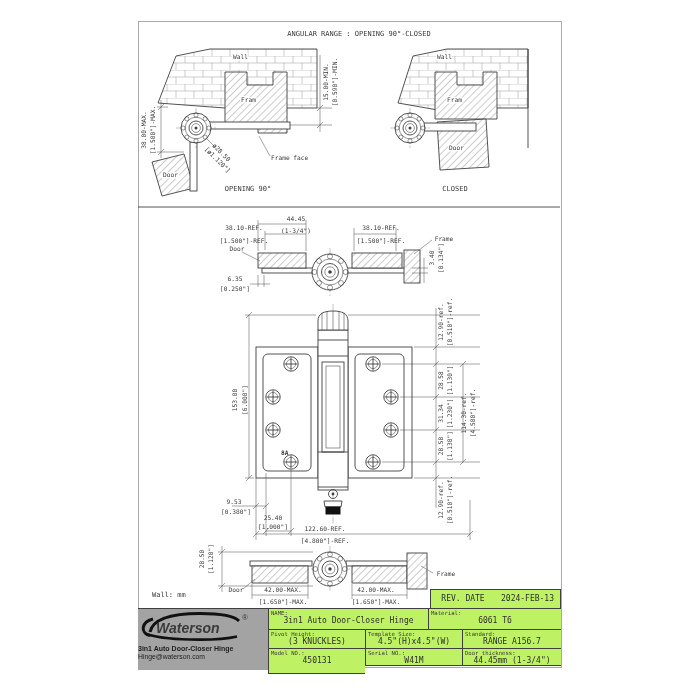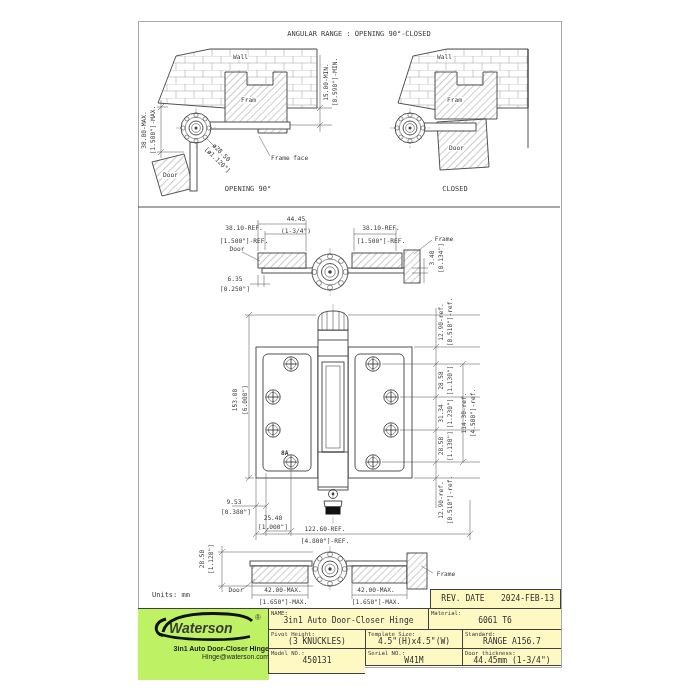--- a/index.html
+++ b/index.html
@@ -16,26 +16,26 @@
   .hat{fill:url(#hatch);stroke:#3f3f3f;stroke-width:0.9;}
   .brk{fill:url(#brick);stroke:#3f3f3f;stroke-width:0.9;}
   .blk{fill:#111;stroke:#111;}
   text{fill:#3a3a3a;}
   .t6{font:6.2px "DejaVu Sans Mono",monospace;}
   .t7{font:7px "DejaVu Sans Mono",monospace;}
   .bold{font-weight:bold;}
   .mid{text-anchor:middle;}
   .halo{paint-order:stroke;stroke:#fff;stroke-width:3px;}
   
-  .cell{position:absolute;box-sizing:border-box;border-left:1px solid #3f3f3f;border-top:1px solid #3f3f3f;background:#fef9c3;}
+  .cell{position:absolute;box-sizing:border-box;border-left:1px solid #3f3f3f;border-top:1px solid #3f3f3f;background:#bef264;}
   .cell .lab{font:5.6px "DejaVu Sans Mono",monospace;padding:1px 0 0 2px;color:#3a3a3a;}
   .cell .val{font:8px "DejaVu Sans Mono",monospace;text-align:center;color:#2e2e2e;white-space:nowrap;}
   .units{position:absolute;left:152px;top:591px;font:7px "DejaVu Sans Mono",monospace;color:#3a3a3a;}
-  .logo-box{position:absolute;left:138px;top:608px;width:131px;height:72px;box-sizing:border-box;
-            border-top:1px solid #3f3f3f;background:#bef264;text-align:right;}
+  .logo-box{position:absolute;left:138px;top:608px;width:131px;height:62px;box-sizing:border-box;
+            border-top:1px solid #3f3f3f;background:#a3a3a3;text-align:left;}
   .logo-tag{font:bold 7px "Liberation Sans",sans-serif;color:#222;margin-top:0px;}
   .logo-mail{font:6.8px "Liberation Sans",sans-serif;color:#222;margin-top:1px;}
 </style>
 </head>
 <body>
 
 <div id="page">
   <div class="sheet"></div>
 
   <svg class="draw" width="700" height="700" viewBox="0 0 700 700">
@@ -375,21 +375,21 @@
       <text class="t6 mid" transform="translate(212.5,559) rotate(-90)">[1.120"]</text>
       <text class="t6 mid" x="236" y="592">Door</text>
       <text class="t6 mid" x="446" y="576">Frame</text>
       <text class="t6 mid" x="283" y="592">42.00-MAX.</text>
       <text class="t6 mid" x="283" y="604">[1.650"]-MAX.</text>
       <text class="t6 mid" x="376" y="592">42.00-MAX.</text>
       <text class="t6 mid" x="376" y="604">[1.650"]-MAX.</text>
     </g>
   </svg>
 
-  <div class="units">Units: mm</div>
+  <div class="units">Wall: mm</div>
 
   <div class="cell" style="left:430px;top:589px;width:66px;height:20px;border:1px solid #3f3f3f;">
     <div class="val" style="margin-top:4px;">REV. DATE</div>
   </div>
   <div class="cell" style="left:495px;top:589px;width:66px;height:20px;border:1px solid #3f3f3f;border-left:none;">
     <div class="val" style="margin-top:4px;">2024-FEB-13</div>
   </div>
 
   <div class="logo-box">
     <svg width="118" height="30" viewBox="0 0 118 30" style="margin-top:2px;">

